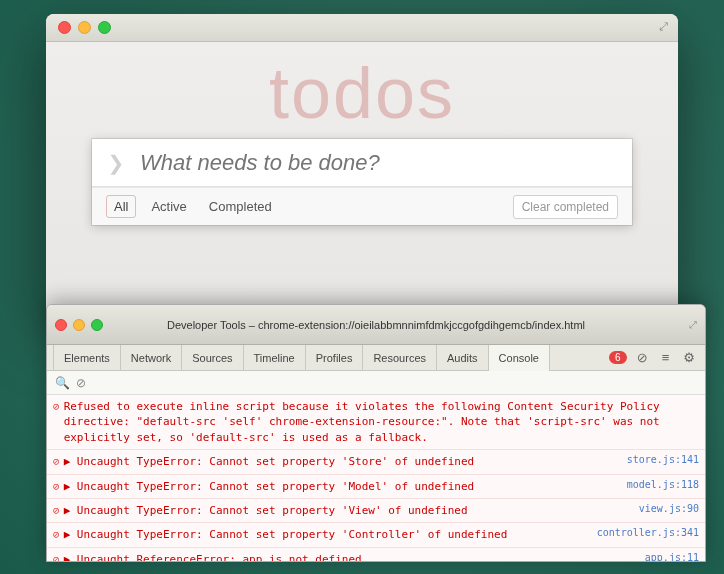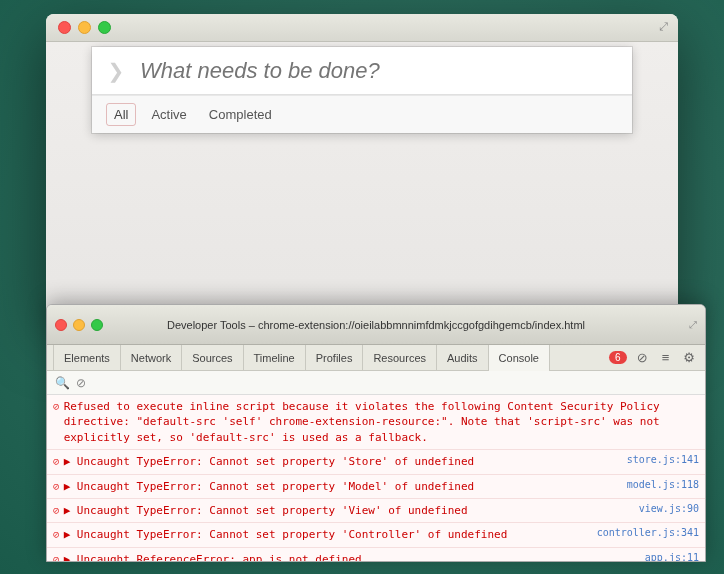--- a/index.html
+++ b/index.html
@@ -334,31 +334,33 @@
 <div class="app-window">
   <div class="title-bar">
     <div class="traffic-lights">
       <div class="traffic-light tl-close"></div>
       <div class="traffic-light tl-min"></div>
       <div class="traffic-light tl-max"></div>
     </div>
     <span class="window-expand">⤢</span>
   </div>
   <div class="app-content">
+    <h1 class="app-title">todos</h1>
     <div class="todo-section">
       <div class="input-row">
         <div class="chevron-btn">❯</div>
         <input class="todo-input" type="text" placeholder="What needs to be done?" style="">
       </div>
       <div class="filter-bar">
         <div class="filter-links">
           <span class="filter-link active">All</span>
           <span class="filter-link">Active</span>
           <span class="filter-link">Completed</span>
         </div>
+        <button class="clear-btn">Clear completed</button>
       </div>
     </div>
   </div>
 </div>
 
 <div class="devtools-window">
   <div class="devtools-titlebar">
     <div class="devtools-traffic-lights">
       <div class="dt-close"></div>
       <div class="dt-min"></div>

